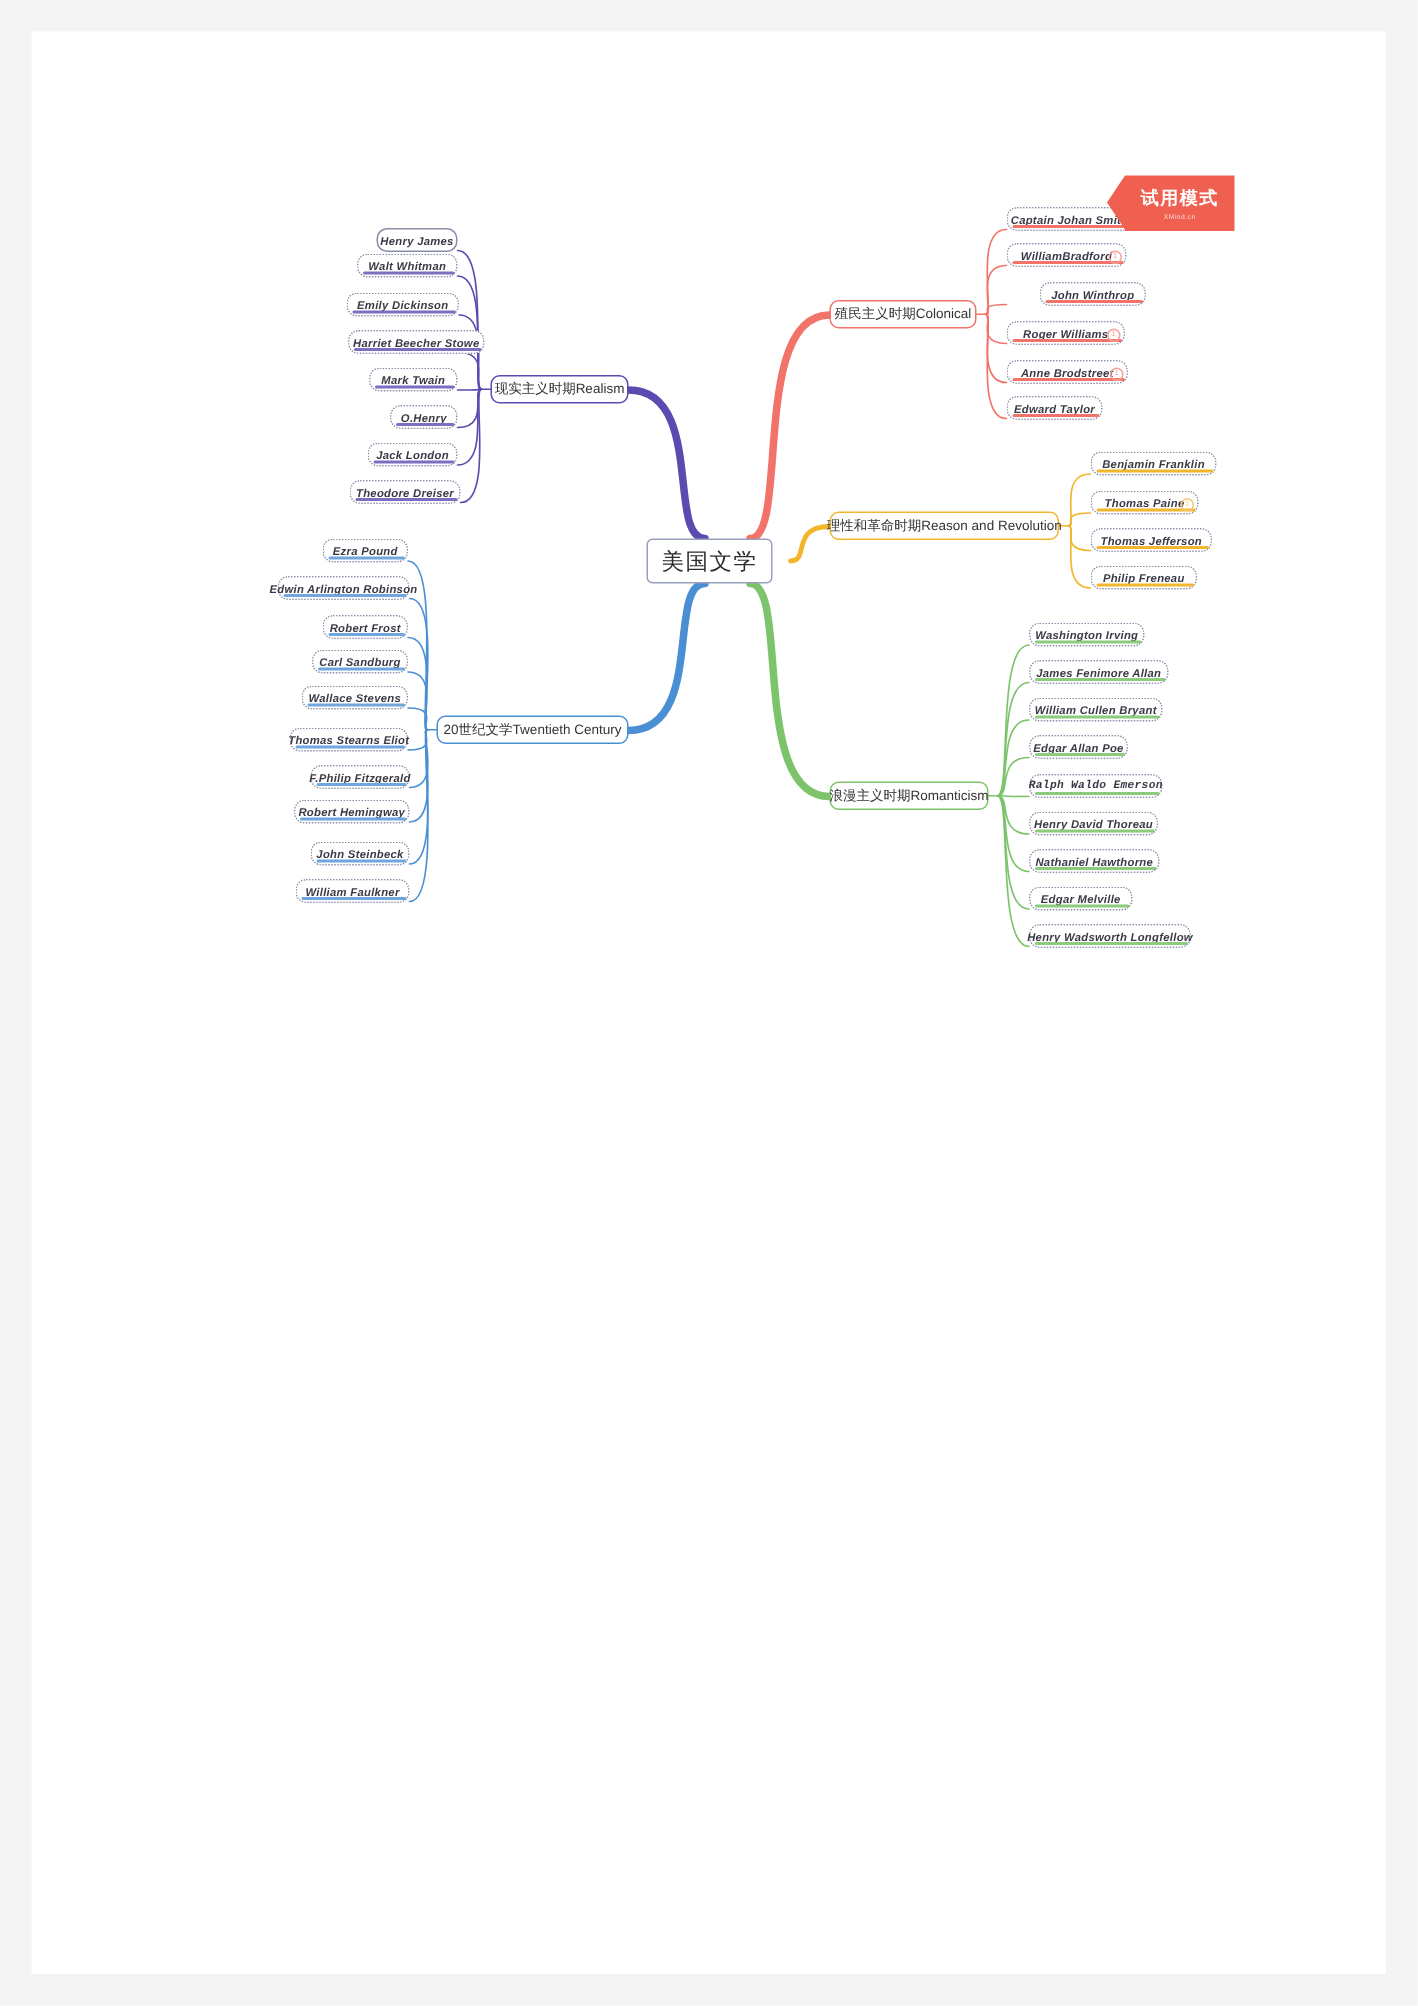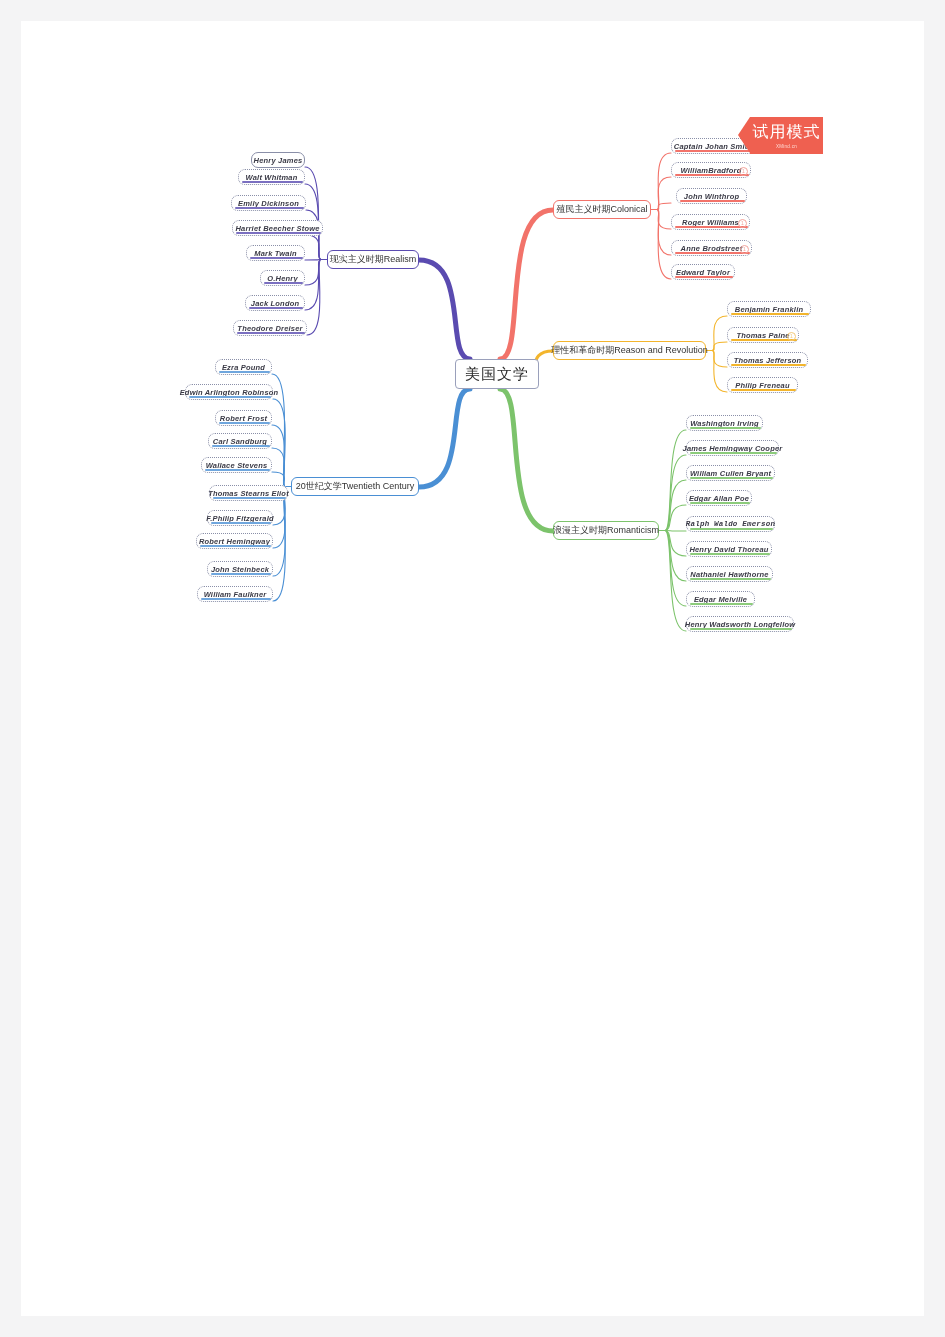--- a/index.html
+++ b/index.html
@@ -94,21 +94,21 @@
     background:#ef6050;
     display:flex;flex-direction:column;
     align-items:center;justify-content:center;
   }
   #trial:before{
     content:"";position:absolute;left:-12px;top:0;
     border-top:18.5px solid transparent;
     border-bottom:18.5px solid transparent;
     border-right:12px solid #ef6050;
   }
-  #trial .t1{color:#fff;font-size:16px;font-weight:normal;letter-spacing:1px;text-align:right;}
+  #trial .t1{color:#fff;font-size:12px;font-weight:bold;letter-spacing:1px;text-align:right;}
   #trial .t2{color:#ffd9d3;font-size:4.5px;letter-spacing:.3px;margin-top:1px;}
 </style>
 </head>
 <body>
 
 <div id="canvas">
 
   <svg id="svg-links">
       <path d="M479,338 C505.5,338 479,189 532,189" stroke="#f2736a" stroke-width="5" fill="none" stroke-linecap="round"></path>
       <path d="M506,353 C519,353 506,330 532,330" stroke="#f3b52c" stroke-width="3.2" fill="none" stroke-linecap="round"></path>
@@ -153,32 +153,32 @@
       <path d="M264,465.5 C258.15,465.5 273,451 251,451" stroke="#4a8fd4" stroke-width="1.1" fill="none" stroke-linecap="round"></path>
       <path d="M264,465.5 C258.15,465.5 273,479 251,479" stroke="#4a8fd4" stroke-width="1.1" fill="none" stroke-linecap="round"></path>
       <path d="M264,465.5 C258.6,465.5 274,504 252,504" stroke="#4a8fd4" stroke-width="1.1" fill="none" stroke-linecap="round"></path>
       <path d="M264,465.5 C258.6,465.5 274,527 252,527" stroke="#4a8fd4" stroke-width="1.1" fill="none" stroke-linecap="round"></path>
       <path d="M264,465.5 C258.6,465.5 274,555 252,555" stroke="#4a8fd4" stroke-width="1.1" fill="none" stroke-linecap="round"></path>
       <path d="M264,465.5 C258.6,465.5 274,580 252,580" stroke="#4a8fd4" stroke-width="1.1" fill="none" stroke-linecap="round"></path>
       <path d="M270,465.5 L264,465.5" stroke="#4a8fd4" stroke-width="1.1" fill="none" stroke-linecap="round"></path>
     </svg>
 
   <div id="nodes">
-      <div class="node central" style="left: 434px; top: 338px; width: 84px; height: 30px;">美国文学</div>
+      <div class="node central" style="left: 410px; top: 338px; width: 84px; height: 30px;">美国文学</div>
       <div class="node main red" style="left: 532px; top: 179px; width: 98px; height: 19px;">殖民主义时期Colonical</div>
       <div class="node leaf" style="left: 650px; top: 117px; width: 84px; height: 16px;">
         <span>Captain Johan  Smith</span>
         <div class="uline u-red" style="left: 3px; width: 78px;"></div>
       </div>
       <div class="node leaf" style="left: 650px; top: 141px; width: 80px; height: 16px;">
         <span>WilliamBradford</span>
         <div class="uline u-red" style="left: 3px; width: 74px;"></div>
         <div class="marker">1</div>
       </div>
-      <div class="node leaf" style="left: 655px; top: 167px; width: 71px; height: 16px;">
+      <div class="node leaf" style="left: 672px; top: 167px; width: 71px; height: 16px;">
         <span>John  Winthrop</span>
         <div class="uline u-red" style="left: 3px; width: 65px;"></div>
       </div>
       <div class="node leaf" style="left: 650px; top: 193px; width: 79px; height: 16px;">
         <span>Roger  Williams</span>
         <div class="uline u-red" style="left: 3px; width: 73px;"></div>
         <div class="marker">1</div>
       </div>
       <div class="node leaf" style="left: 650px; top: 219px; width: 81px; height: 16px;">
         <span>Anne Brodstreet</span>
@@ -206,21 +206,21 @@
       <div class="node leaf" style="left: 706px; top: 356px; width: 71px; height: 16px;">
         <span>Philip Freneau</span>
         <div class="uline u-yellow" style="left: 3px; width: 65px;"></div>
       </div>
       <div class="node main green" style="left: 532px; top: 500px; width: 106px; height: 19px;">浪漫主义时期Romanticism</div>
       <div class="node leaf" style="left: 665px; top: 394px; width: 77px; height: 16px;">
         <span>Washington Irving</span>
         <div class="uline u-green" style="left: 3px; width: 71px;"></div>
       </div>
       <div class="node leaf" style="left: 665px; top: 419px; width: 93px; height: 16px;">
-        <span>James Hemingway Cooper</span>
+        <span>James Fenimore Allan</span>
         <div class="uline u-green" style="left: 3px; width: 87px;"></div>
       </div>
       <div class="node leaf" style="left: 665px; top: 444px; width: 89px; height: 16px;">
         <span>William Cullen Bryant</span>
         <div class="uline u-green" style="left: 3px; width: 83px;"></div>
       </div>
       <div class="node leaf" style="left: 665px; top: 469px; width: 66px; height: 16px;">
         <span>Edgar Allan Poe</span>
         <div class="uline u-green" style="left: 3px; width: 60px;"></div>
       </div>
@@ -290,21 +290,21 @@
         <div class="uline u-blue" style="left: 3px; width: 51px;"></div>
       </div>
       <div class="node leaf" style="left: 187px; top: 412px; width: 64px; height: 16px;">
         <span>Carl Sandburg</span>
         <div class="uline u-blue" style="left: 3px; width: 58px;"></div>
       </div>
       <div class="node leaf" style="left: 180px; top: 436px; width: 71px; height: 16px;">
         <span>Wallace Stevens</span>
         <div class="uline u-blue" style="left: 3px; width: 65px;"></div>
       </div>
-      <div class="node leaf" style="left: 172px; top: 464px; width: 79px; height: 16px; margin-left: 16px;">
+      <div class="node leaf" style="left: 172px; top: 464px; width: 79px; height: 16px;">
         <span>Thomas Stearns Eliot</span>
         <div class="uline u-blue" style="left: 3px; width: 73px;"></div>
       </div>
       <div class="node leaf" style="left: 186px; top: 489px; width: 66px; height: 16px;">
         <span>F.Philip Fitzgerald</span>
         <div class="uline u-blue" style="left: 3px; width: 60px;"></div>
       </div>
       <div class="node leaf" style="left: 175px; top: 512px; width: 77px; height: 16px;">
         <span>Robert Hemingway</span>
         <div class="uline u-blue" style="left: 3px; width: 71px;"></div>

